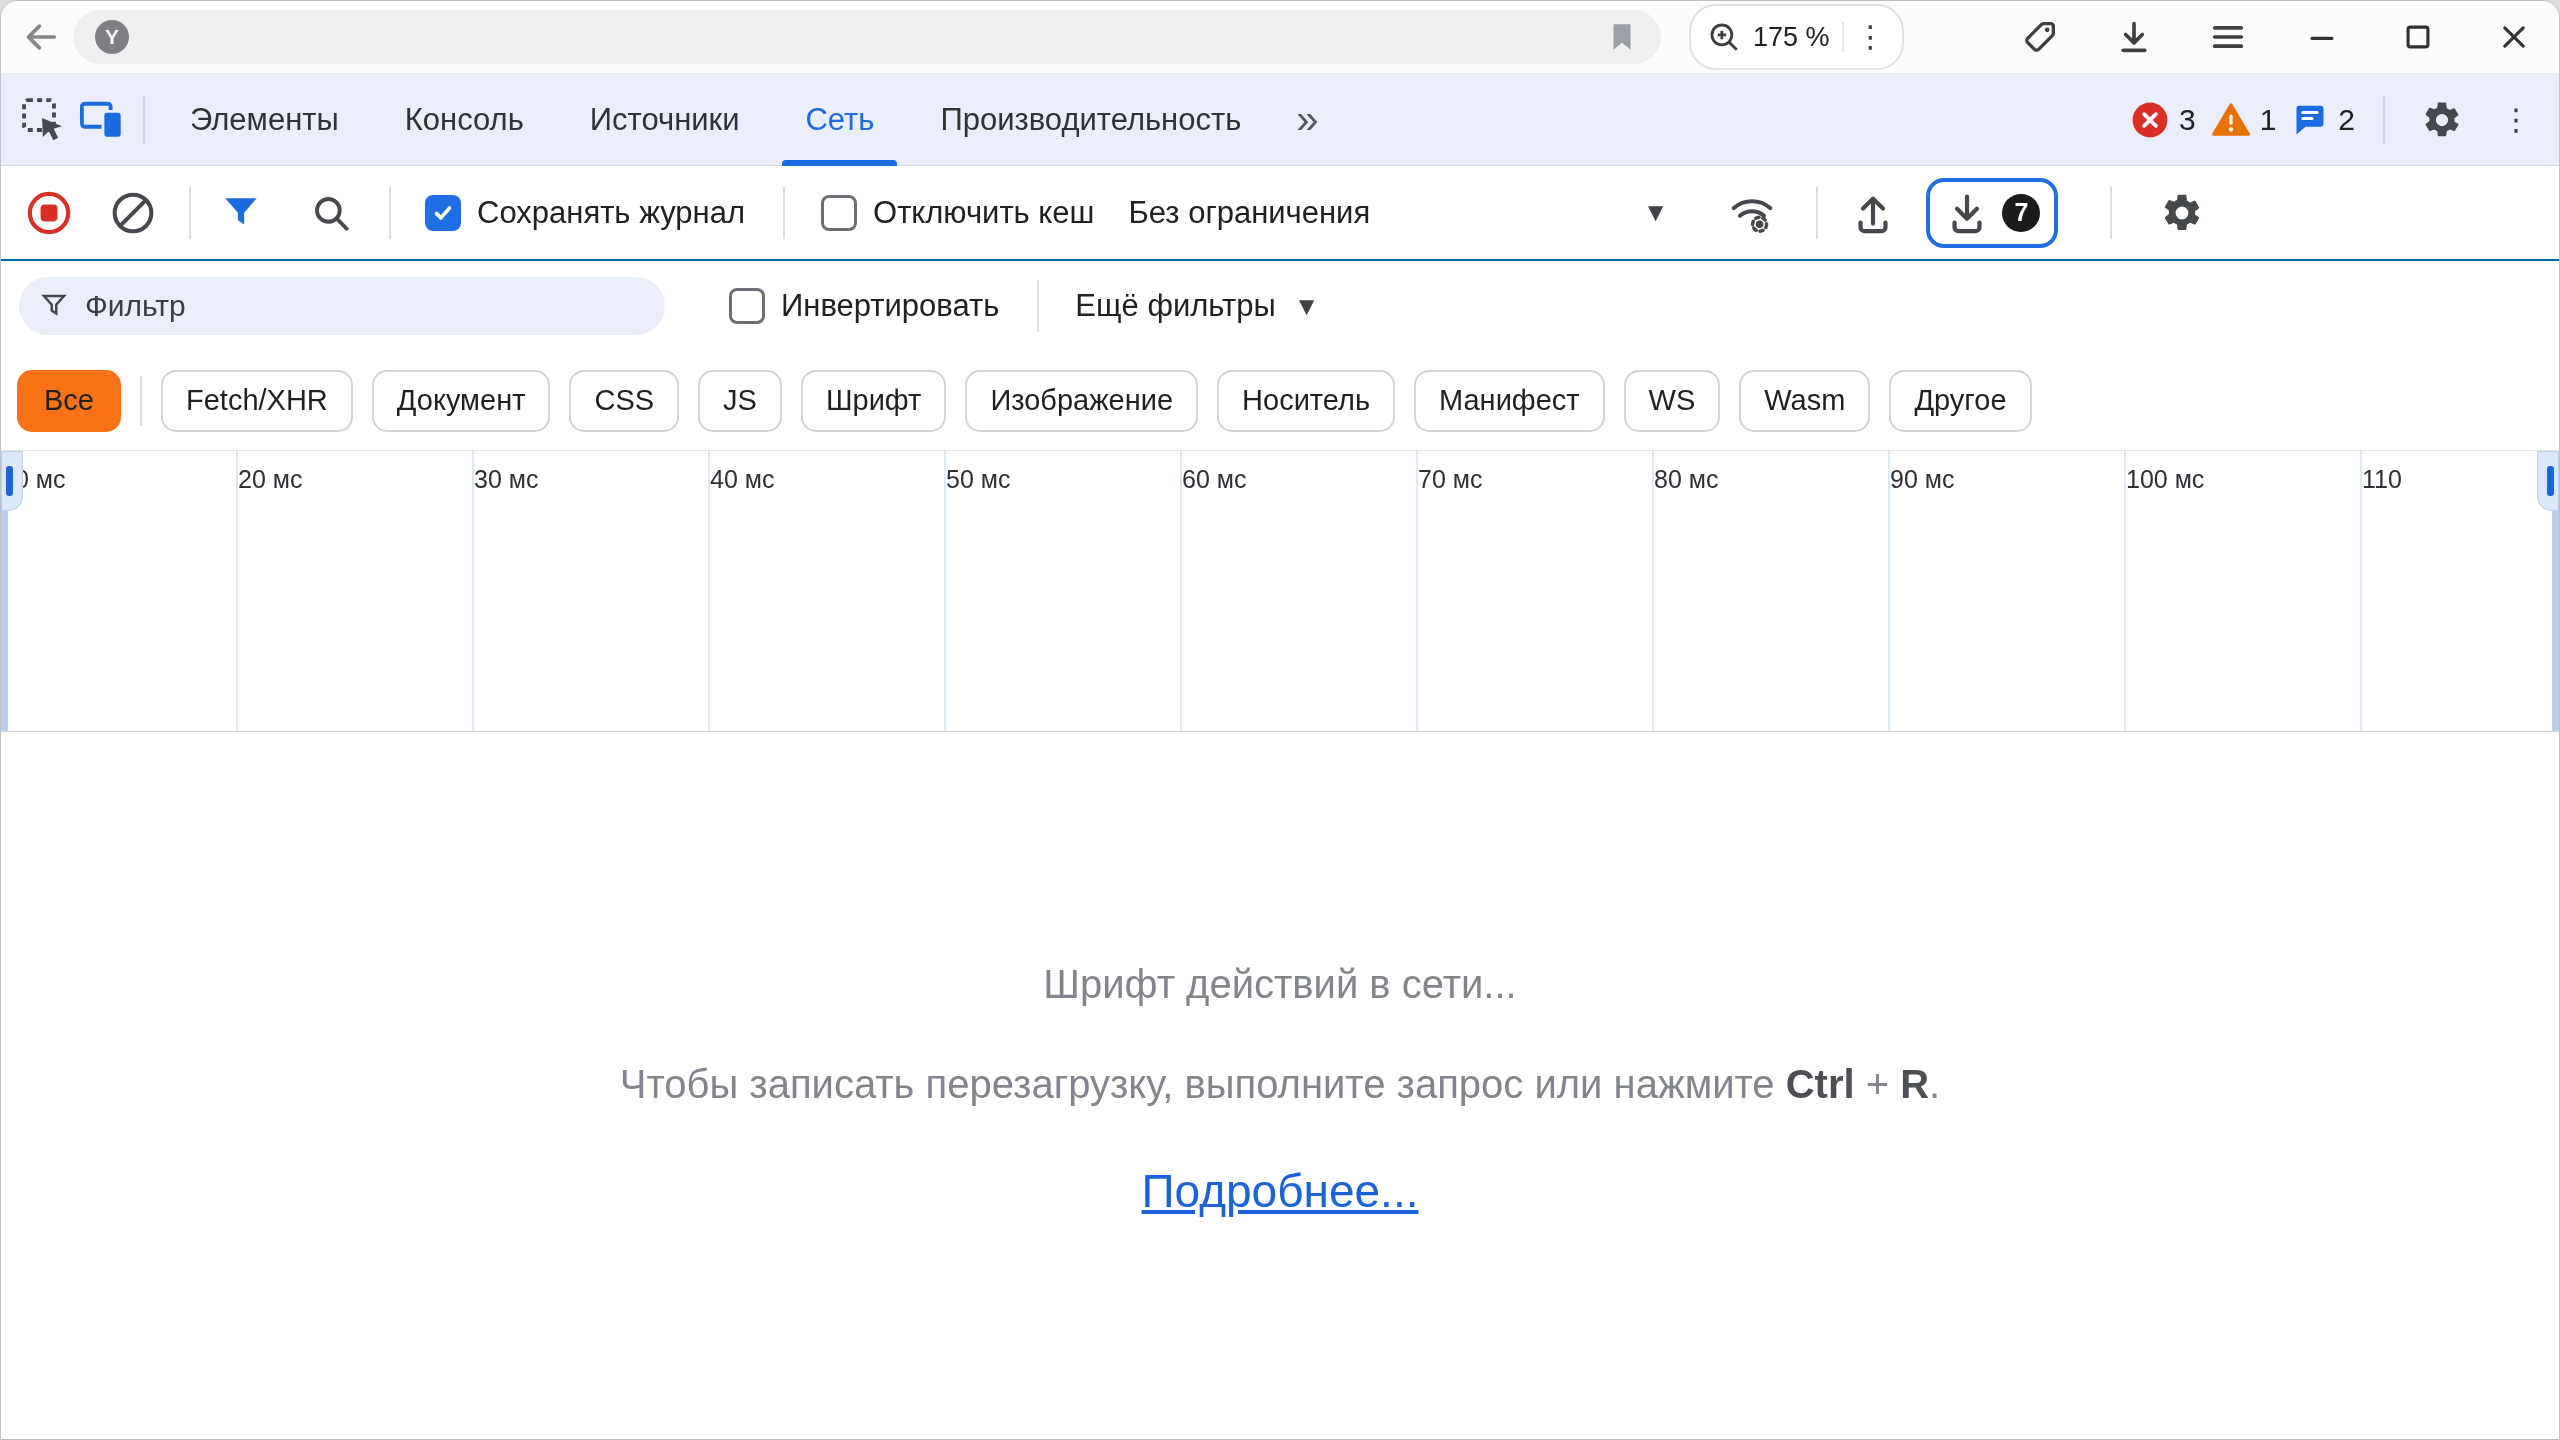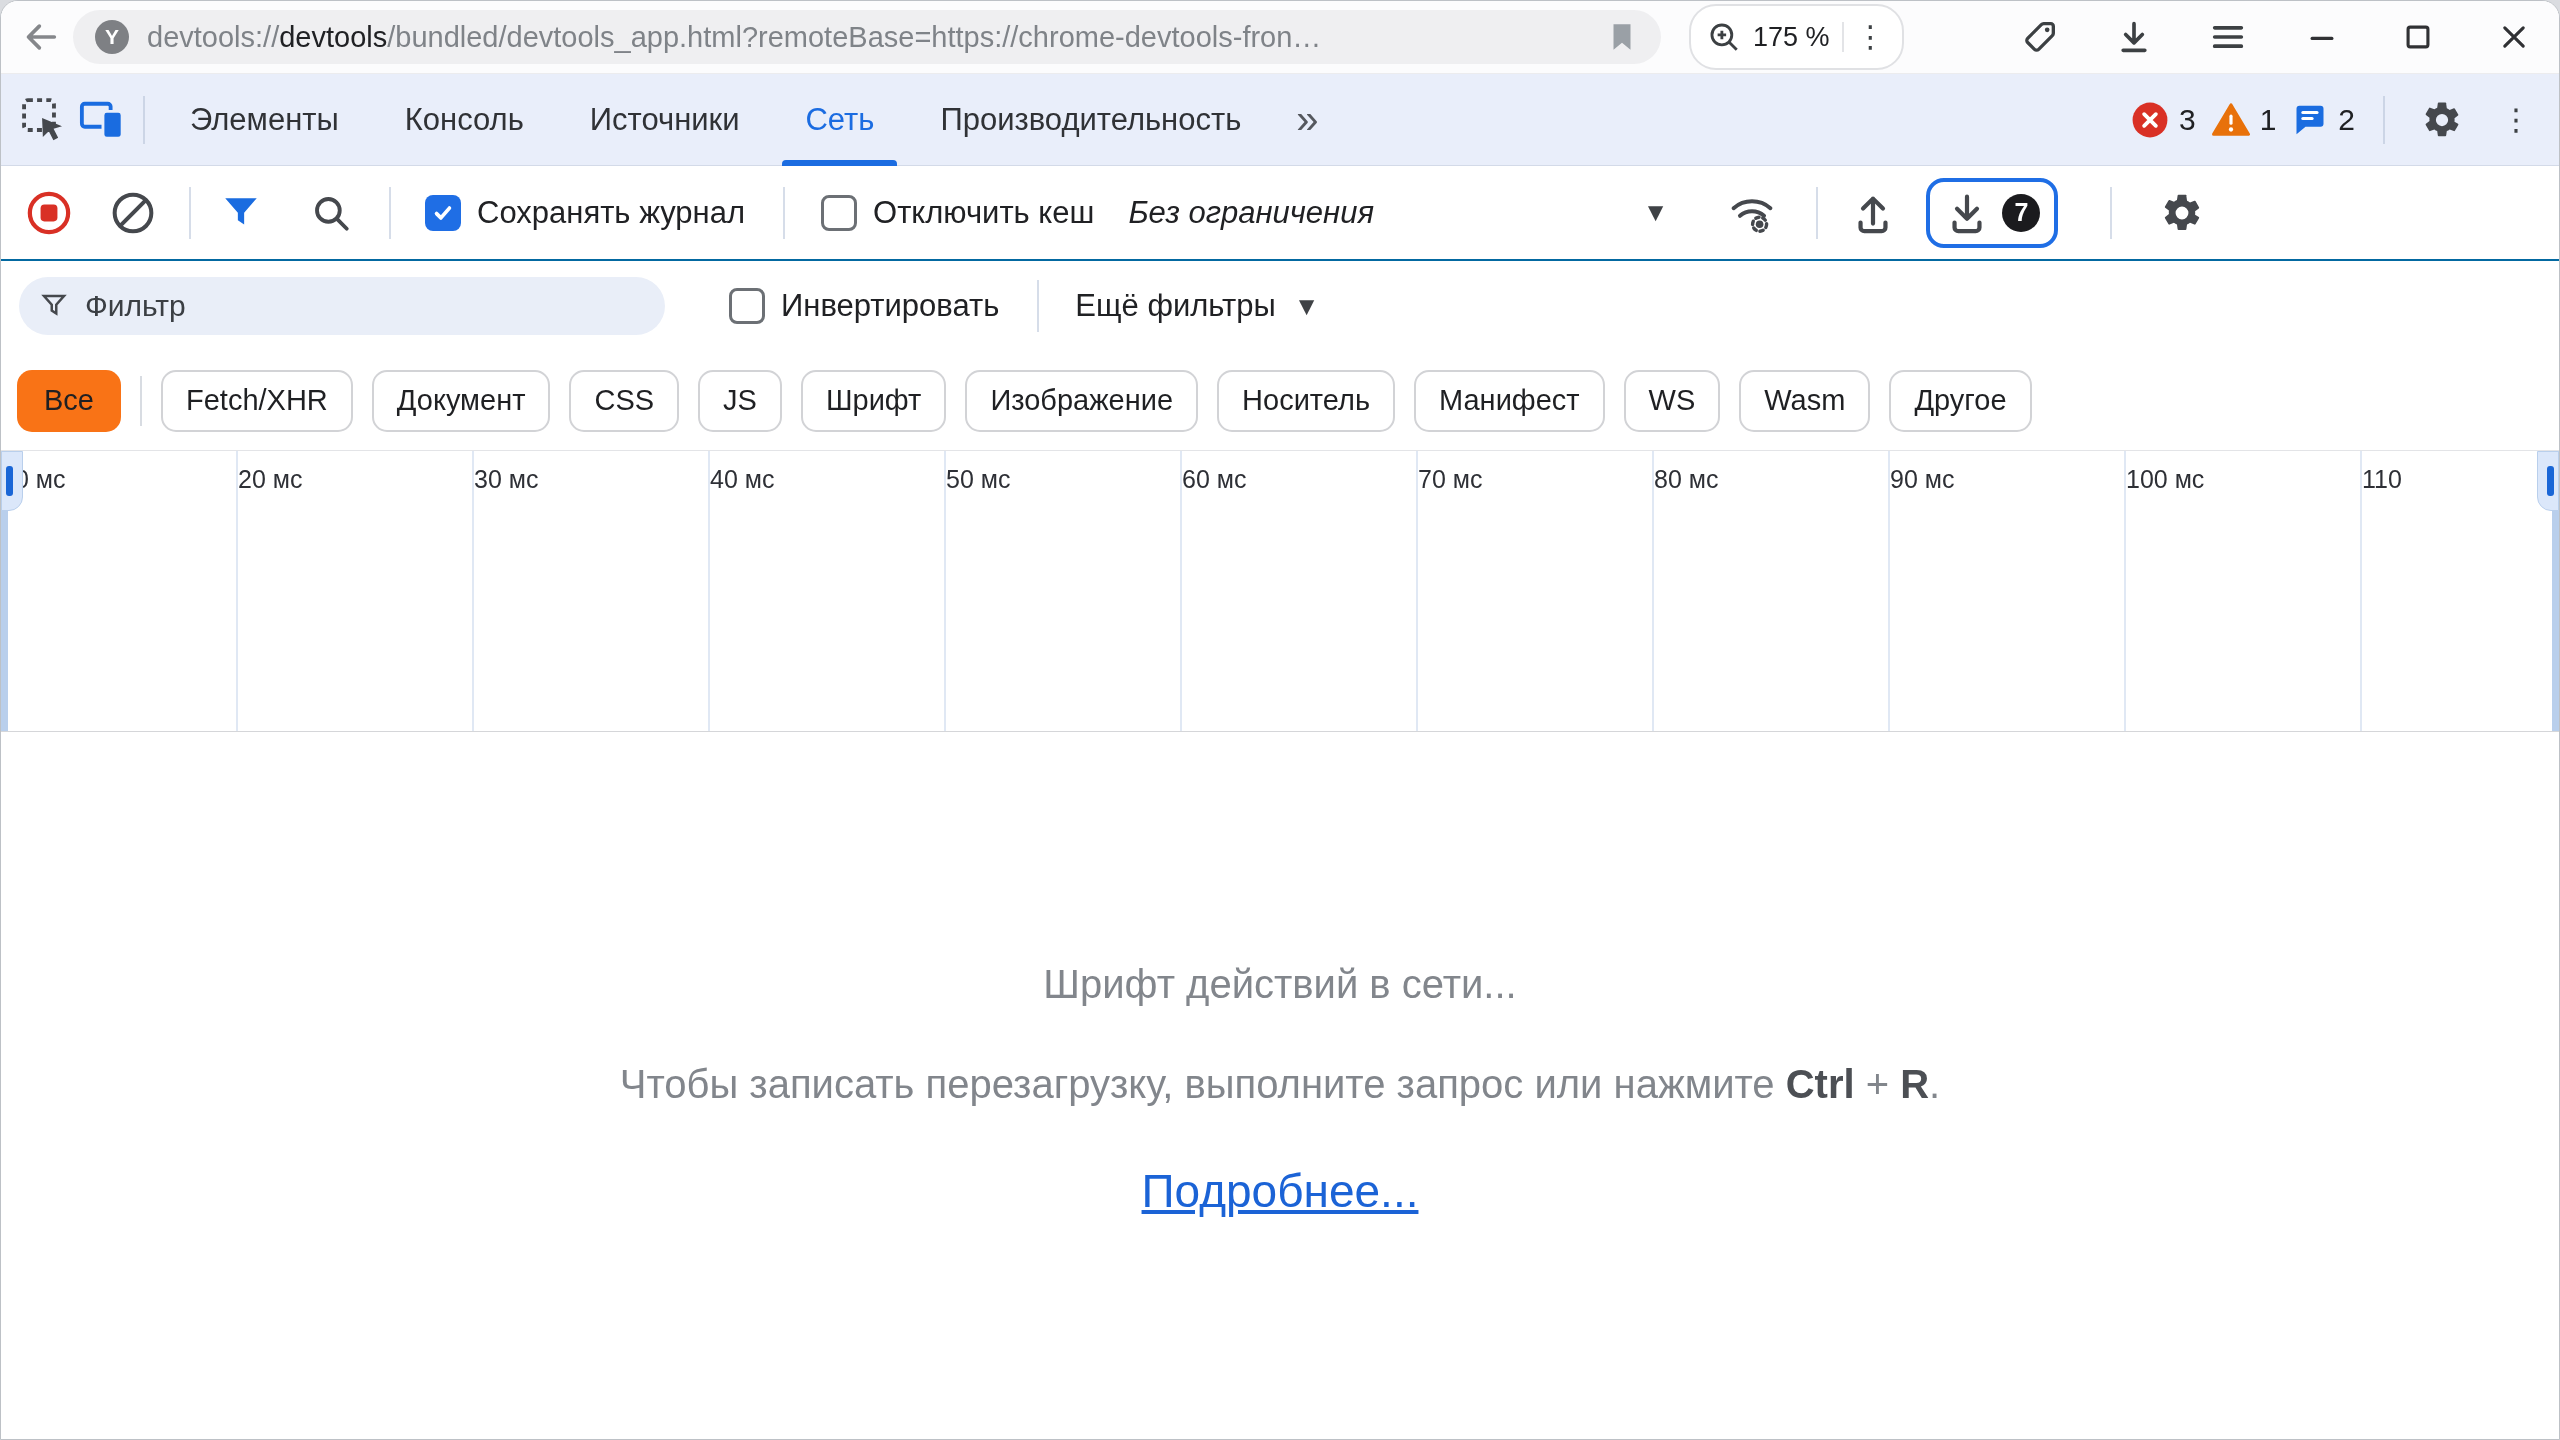--- a/index.html
+++ b/index.html
@@ -36,21 +36,21 @@
   .count-num { font-size:30px; color:#202124; }
 
   
   .net-toolbar { height:95px; flex:none; background:#fff; display:flex; align-items:center; padding:0 20px; border-bottom:2px solid #0369a1; }
   .tool-sep { width:2px; height:52px; background:#d6dde9; flex:none; }
   .cb { width:36px; height:36px; border-radius:8px; flex:none; cursor:pointer; }
   .cb.checked { background:#1f6ee5; display:flex; align-items:center; justify-content:center; }
   .cb.unchecked { background:#fff; border:3px solid #6c7075; }
   .tool-label { font-size:31px; color:#202124; margin-left:16px; white-space:nowrap; }
   .throttle { margin-left:34px; width:540px; display:flex; align-items:center; justify-content:space-between; cursor:pointer; }
-  .throttle-label { font-size:31px; color:#202124; white-space:nowrap;font-style:italic; }
+  .throttle-label { font-size:31px; color:#202124; white-space:nowrap; }
   .dd-arrow { font-size:26px; color:#3f4246; }
   .dl-btn { margin-left:24px; display:flex; align-items:center; gap:12px; padding:8px 14px; background:#fff; border:4px solid #1f6ee5; border-radius:18px; cursor:pointer; }
   .badge { width:38px; height:38px; border-radius:50%; background:#1b1b1e; color:#fff; font-size:25px; font-weight:bold; display:flex; align-items:center; justify-content:center; }
 
   
   .filter-row { height:90px; flex:none; background:#fff; display:flex; align-items:center; padding:0 18px; }
   .filter-pill { width:646px; height:58px; background:#e9eef8; border-radius:29px; display:flex; align-items:center; padding:0 20px; gap:16px; }
   .filter-input { flex:1; border:none; background:transparent; outline:none; font-size:30px; color:#701a75; font-family:inherit; }
   .filter-input::placeholder { color:#3b3f44; opacity:1; }
 
@@ -91,21 +91,20 @@
     <button class="icon-btn back-btn">
       <span>
         <svg width="40" height="40" viewBox="0 0 24 24" fill="none" stroke="#85878b" stroke-width="2.2" stroke-linecap="round" stroke-linejoin="round">
             <path d="M20 12 H4.5 M11 5.5 L4.5 12 L11 18.5"></path>
           </svg>
       </span>
     </button>
 
     <div class="url-pill">
       <div class="favicon">Y</div>
-      <div class="url-text"><span>devtools://</span><span class="host">devtools</span><span>/bundled/devtools_app.html?remoteBase=https://chrome-devtools-fron…</span></div>
       <span class="url-bookmark">
         <svg width="34" height="34" viewBox="0 0 24 24">
             <path d="M6 3 h12 v18 l-6 -5 -6 5 z" fill="#9aa0a6"></path>
           </svg>
       </span>
     </div>
 
     <div class="zoom-pill">
       <span>
         <svg width="34" height="34" viewBox="0 0 24 24" fill="none" stroke="#3c4043" stroke-width="2">

